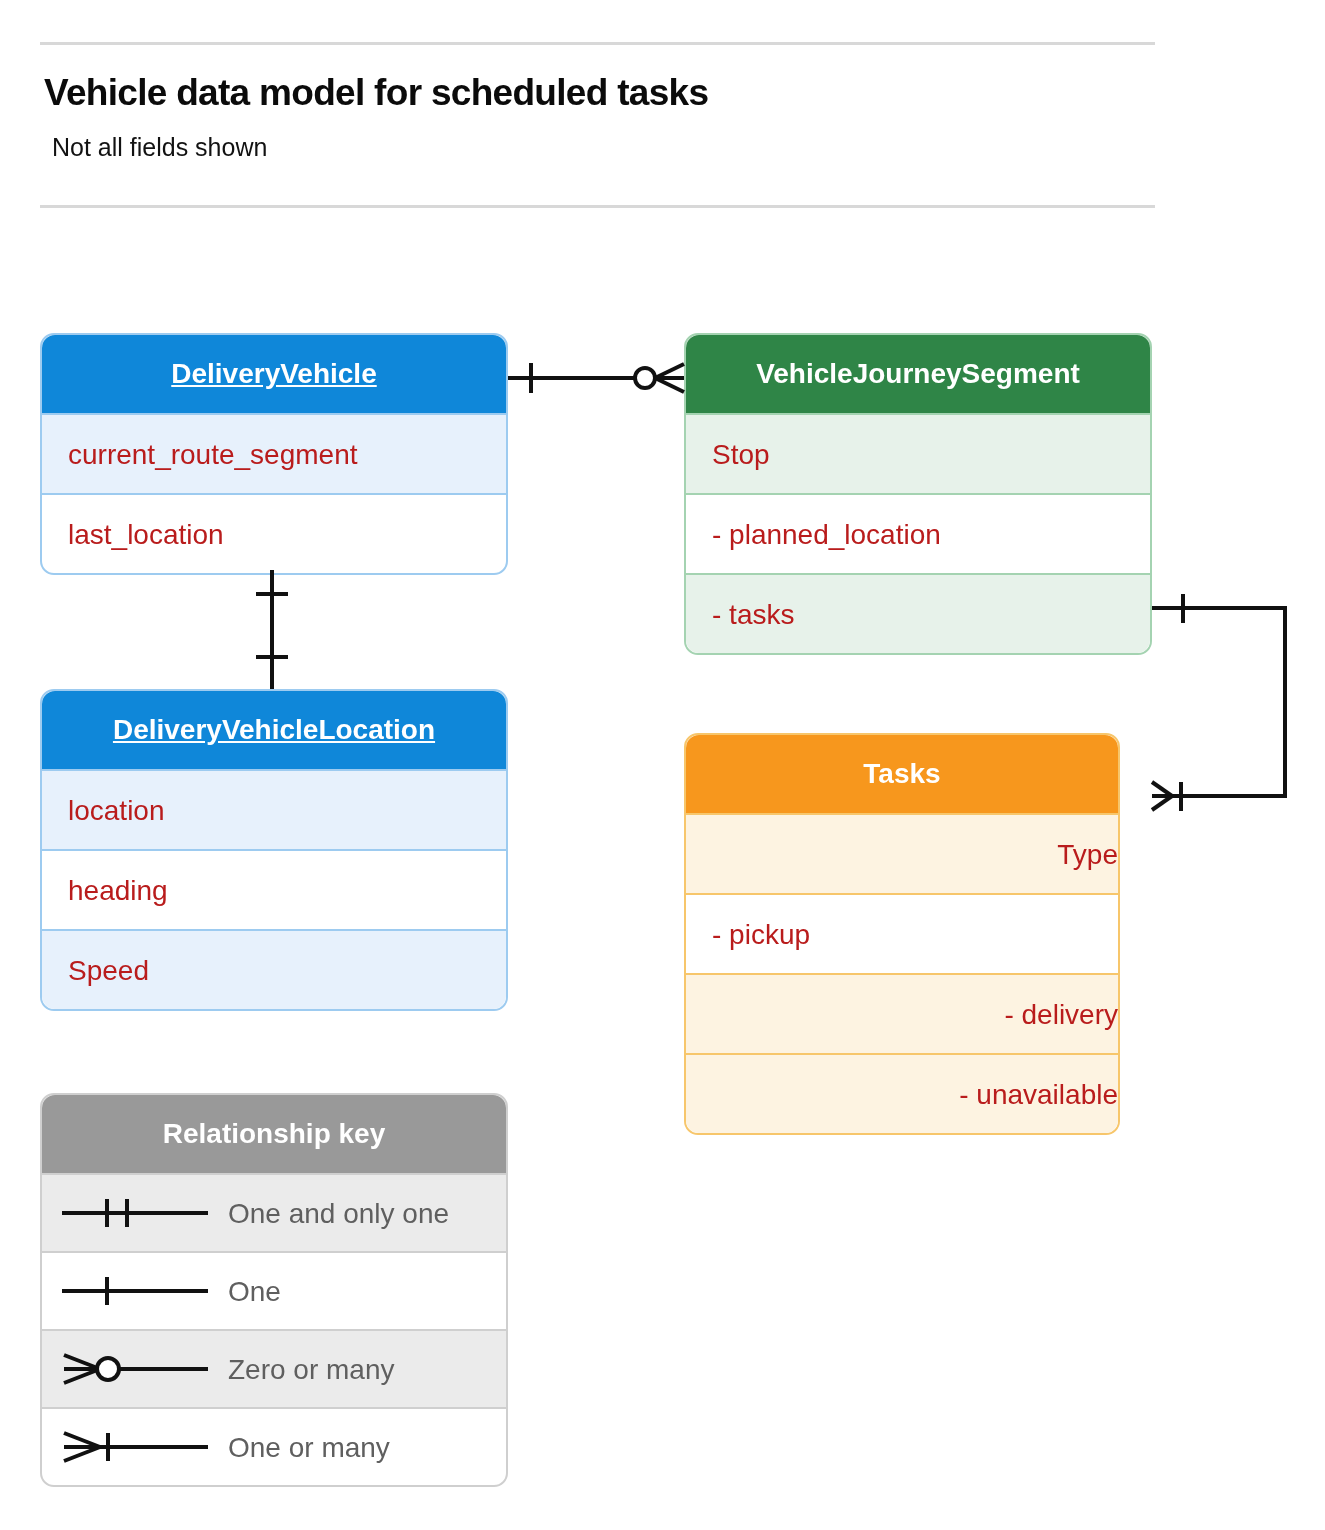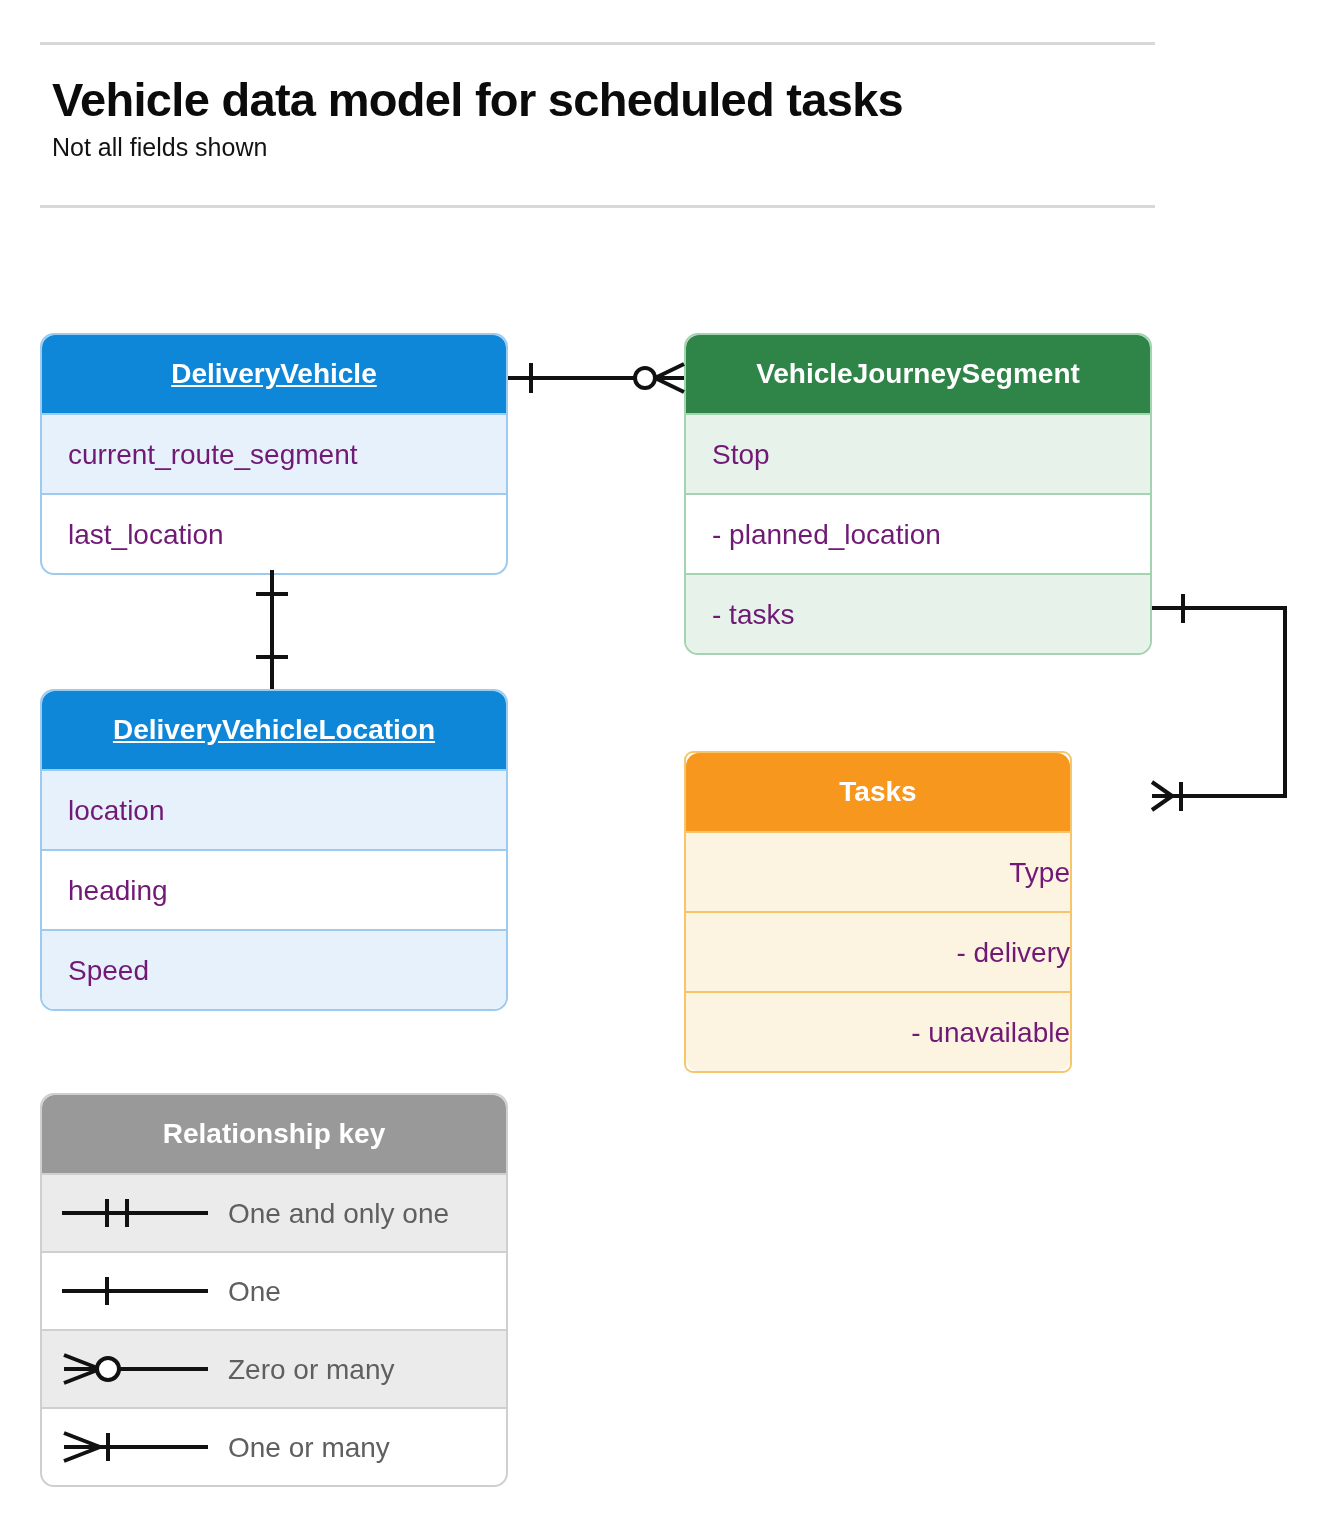--- a/index.html
+++ b/index.html
@@ -22,23 +22,23 @@
     left: 40px;
     width: 1115px;
     height: 3px;
     background: #d8d8d8;
   }
   #rule-top   { top: 42px; }
   #rule-bot   { top: 205px; }
 
   #page-title {
     position: absolute;
-    left: 52px;
+    left: 44px;
     top: 72px;
-    font-size: 47px;
+    font-size: 37px;
     font-weight: bold;
     color: #0b0b0b;
     letter-spacing: -0.7px;
     white-space: nowrap;
   }
   #page-subtitle {
     position: absolute;
     left: 52px;
     top: 133px;
     font-size: 25px;
@@ -64,21 +64,21 @@
     border-radius: 13px 13px 0 0;
     white-space: nowrap;
     overflow: hidden;
   }
   .entity-row {
     box-sizing: border-box;
     height: 80px;
     line-height: 80px;
     padding-left: 26px;
     font-size: 28px;
-    color: #701a75;
+    color: #b91c1c;
     white-space: nowrap;
     overflow: hidden;
   }
   .entity-row.last { border-radius: 0 0 13px 13px; }
 
   
   .e-blue  { border: 2px solid #9dcbf0; background:#fff; }
   .e-blue  .entity-header { background:#0f87d9;text-decoration:underline; }
   .e-blue  .entity-row    { border-top: 2px solid #9dcbf0; }
   .e-blue  .entity-row.alt{ background:#e7f1fc; }
@@ -159,23 +159,24 @@
   <div class="entity-row alt last">- tasks</div>
 </div>
 
 <div class="entity e-blue" id="ent-dvl" style="left:40px; top:689px; width:468px;">
   <div class="entity-header">DeliveryVehicleLocation</div>
   <div class="entity-row alt">location</div>
   <div class="entity-row">heading</div>
   <div class="entity-row alt last">Speed</div>
 </div>
 
-<div class="entity e-orange" id="ent-tasks" style="left:684px; top:751px; width:388px;border-radius:9px;">
+<div class="entity e-orange" id="ent-tasks" style="left:684px; top:733px; width:436px;">
   <div class="entity-header">Tasks</div>
   <div class="entity-row alt">Type</div>
+  <div class="entity-row">-  pickup</div>
   <div class="entity-row alt">-  delivery</div>
   <div class="entity-row alt last">-  unavailable</div>
 </div>
 
 <div class="entity e-gray" id="legend">
   <div class="entity-header">Relationship key</div>
 
   <div class="legend-row alt">
     <div class="legend-sym">
       <svg width="155" height="40" viewBox="0 0 155 40">

